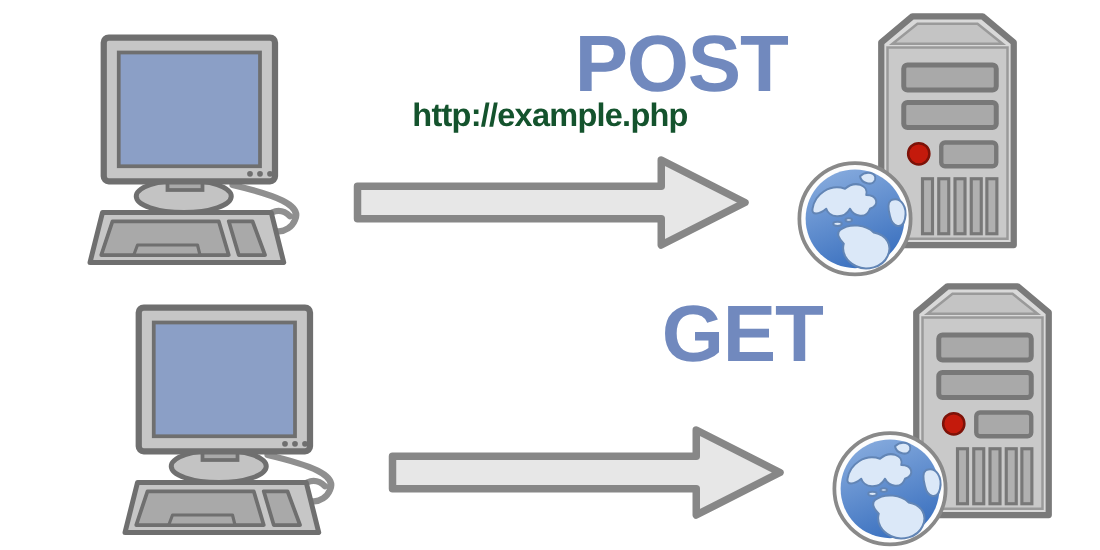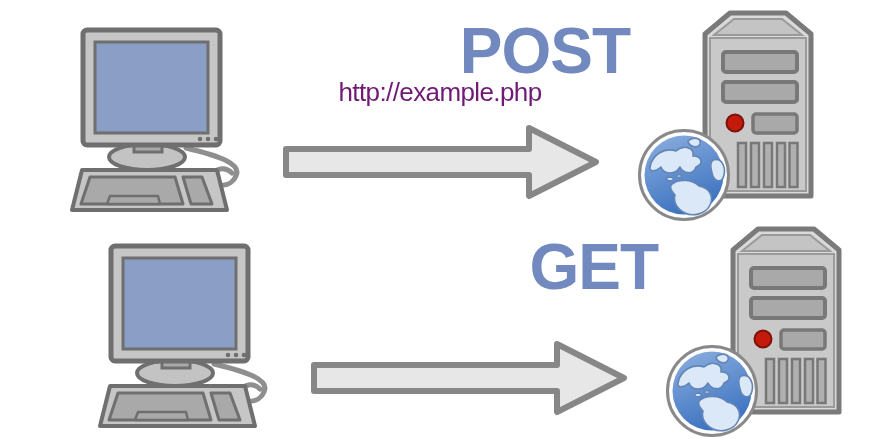--- a/index.html
+++ b/index.html
@@ -8,21 +8,21 @@
   .row{position:absolute;left:0;width:880px;height:240px;}
   .row1{top:0;}
   .row2{top:216px;margin-left:28px;}
   .icon-computer{position:absolute;left:50px;top:16px;width:190px;height:200px;}
   .icon-arrow{position:absolute;left:276px;top:122px;width:330px;height:80px;}
   .icon-tower{position:absolute;left:698px;top:8px;width:120px;height:195px;}
   .icon-globe{position:absolute;left:636px;top:127px;width:96px;height:96px;}
   .label-method{position:absolute;left:250px;top:18px;width:380px;text-align:right;
                 font-size:64px;font-weight:bold;letter-spacing:-1px;color:#7189be;line-height:1.05;}
   .label-url{position:absolute;left:225px;top:78px;width:430px;text-align:center;
-             font-size:26px;font-weight:normal;letter-spacing:-0.6px;color:#701a75;line-height:1.1;}
+             font-size:26px;font-weight:bold;letter-spacing:-0.6px;color:#14532d;line-height:1.1;}
   svg{display:block;overflow:visible;}
   .defs-holder{position:absolute;width:0;height:0;overflow:hidden;}
 </style>
 </head>
 <body>
 
 <div class="canvas">
 
   <div class="defs-holder">
     <svg width="0" height="0">

